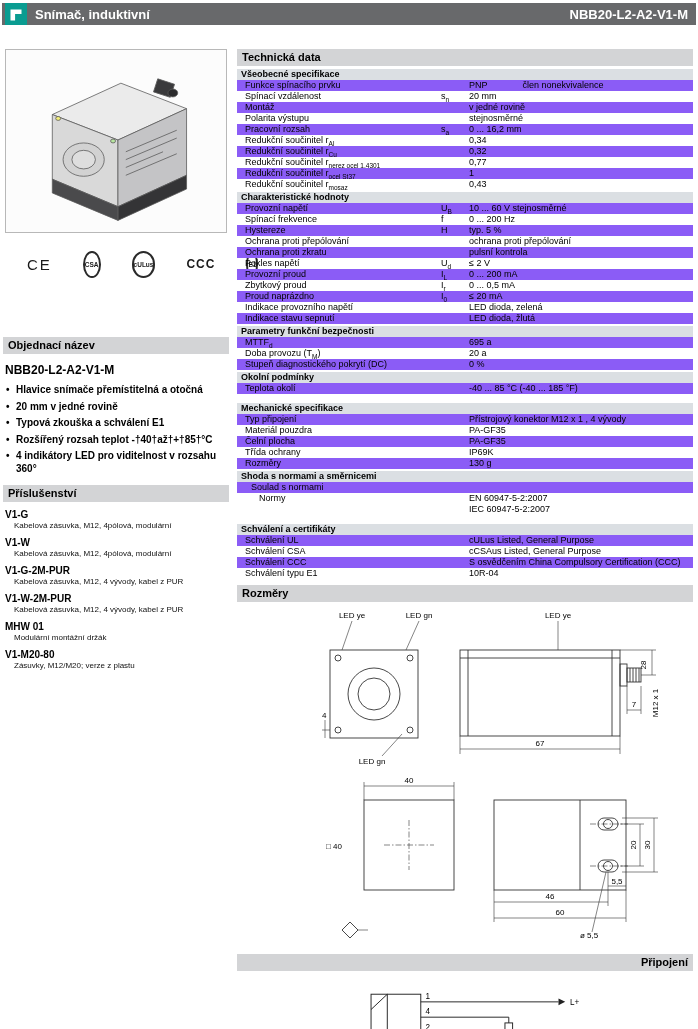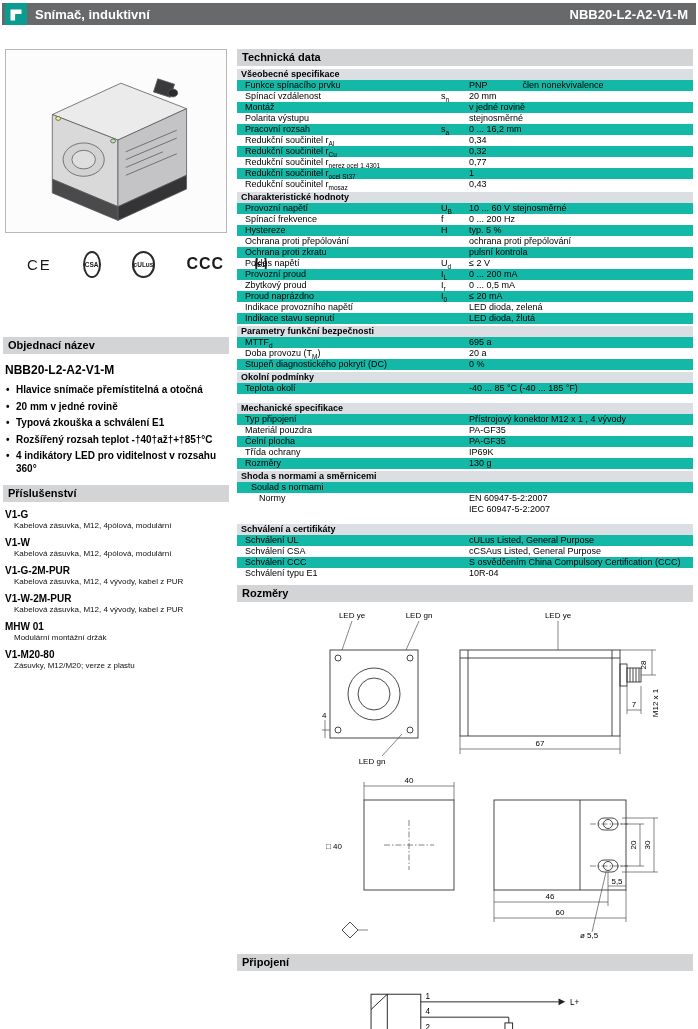--- a/index.html
+++ b/index.html
@@ -28,21 +28,21 @@
   }
 
   
   .product-frame {
     border:1px solid #b8b8b8; height:184px; margin:0 2px;
     background:#fcfcfc; display:flex; align-items:center; justify-content:center;
   }
   .certs { display:flex; align-items:center; gap:11px; margin:14px 2px 0 4px; height:34px; }
   .cert { display:flex; align-items:center; justify-content:center; color:#1a1a1a;margin-left:20px; }
   .cert.plain  { font-size:15px; letter-spacing:2px; }
-  .cert.plainb { font-size:16px; font-weight:bold; letter-spacing:1px; }
+  .cert.plainb { font-size:12px; font-weight:bold; letter-spacing:1px; }
   .cert.circle {
     width:27px; height:27px; border:2px solid #2a2a2a; border-radius:50%;
     font-size:6.5px; font-weight:bold; text-align:center;
   }
   .order-section { margin-top:56px; }
   .order-code { font-weight:bold; font-size:12px; margin:9px 2px 7px 2px; }
   .features { list-style:none; margin:0 2px; }
   .features li {
     position:relative; padding-left:11px; font-weight:bold; font-size:10px;
     line-height:12.5px; margin-bottom:4px;
@@ -51,21 +51,21 @@
   .acc-section { margin-top:10px; }
   .acc-list { margin:7px 2px 0 2px; }
   .acc { margin-bottom:7px; }
   .acc-code { font-weight:bold; font-size:10px; line-height:11px; }
   .acc-desc { font-size:8px; line-height:9px; margin-top:1px; color:#111;padding-left:9px; }
 
   
   .tech-rows { margin-top:3px; font-size:9px; }
   .trow { display:flex; min-height:11px; line-height:11px; padding:0 2px; }
   .trow.sec { background:#dbdfe3; font-weight:bold; margin-top:2px;gap:26px; }
-  .trow.shade { background:#14b8a6; }
+  .trow.shade { background:#8b5cf6; }
   .trow.gap { height:7px; min-height:0; background:none; }
   .c-label { width:202px; flex:0 0 202px; padding-left:6px; white-space:nowrap; }
   .trow.sec .c-label { padding-left:2px; }
   .trow.ind1 .c-label { padding-left:12px; }
   .trow.ind2 .c-label { padding-left:20px; }
   .c-sym { width:28px; flex:0 0 28px; }
   .c-val { flex:1; display:flex; flex-wrap:wrap; }
   .v1 { white-space:nowrap; }
   .v2 { white-space:nowrap; margin-left:35px; }
   .vl2 { flex-basis:100%; white-space:nowrap; }
@@ -651,21 +651,21 @@
           <line x1="286" y1="112" x2="304" y2="112"></line>
           <text x="295" y="110" text-anchor="middle">5,5</text>
           <text x="258" y="164">ø 5,5</text>
           <line x1="270" y1="158" x2="284" y2="98"></line>
 
           <polygon points="28,148 36,156 28,164 20,156"></polygon>
           <line x1="36" y1="156" x2="46" y2="156"></line>
         </g>
       </svg>
 
-      <div class="hbar" style="margin-top:8px;">Připojení</div>
+      <div class="hbar" style="margin-top:8px;text-align:right;">Připojení</div>
 
       <svg class="conn-svg" viewBox="0 0 240 92" width="240" height="88">
         <rect x="4" y="18" width="52" height="60"></rect>
         <line x1="21" y1="18" x2="21" y2="78"></line>
         <line x1="21" y1="18" x2="4" y2="34"></line>
         <line x1="56" y1="26" x2="200" y2="26"></line>
         <line x1="56" y1="42" x2="148" y2="42"></line>
         <line x1="56" y1="58" x2="172" y2="58"></line>
         <line x1="56" y1="74" x2="200" y2="74"></line>
         <text x="61" y="23">1</text>

